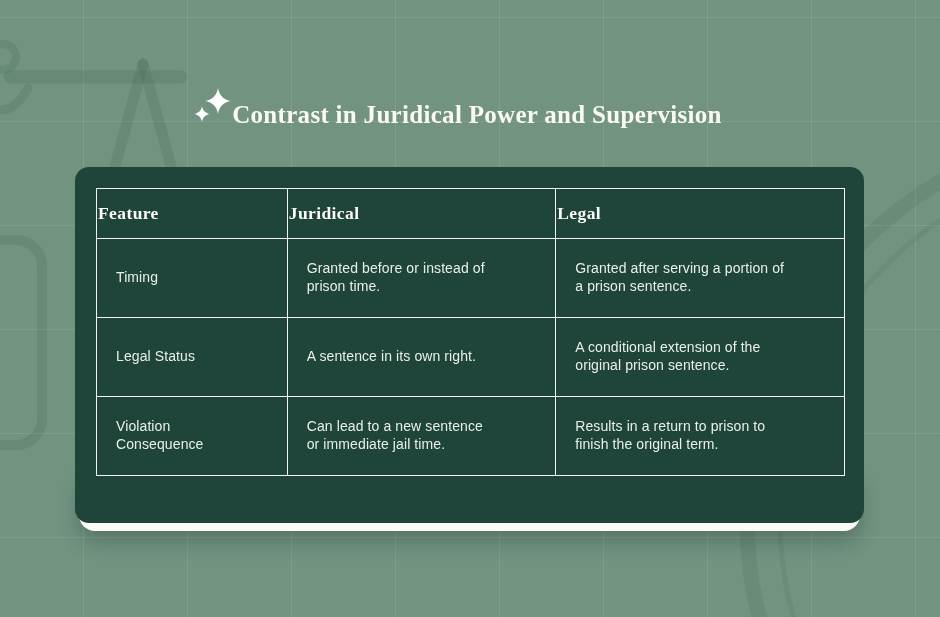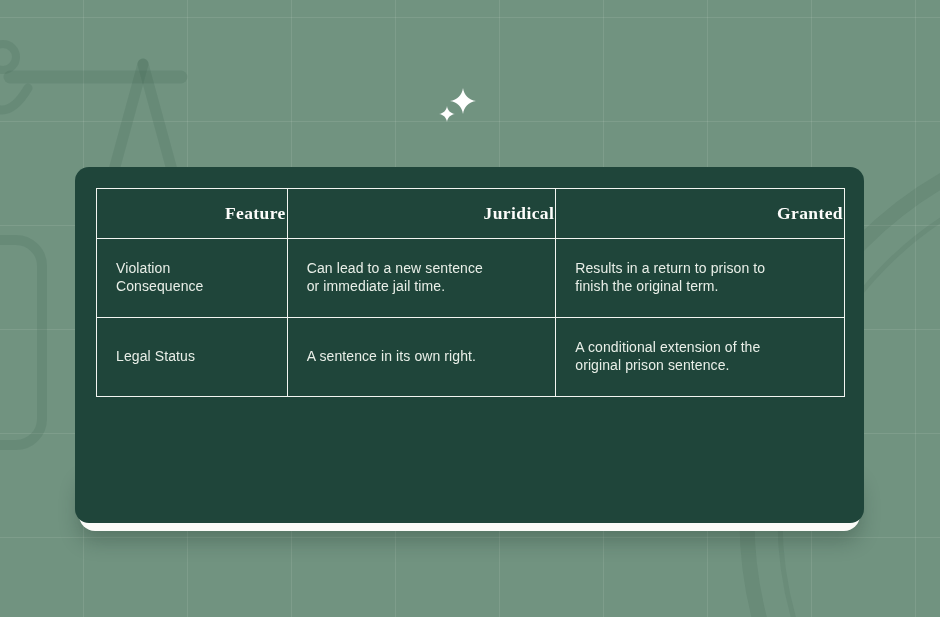--- a/index.html
+++ b/index.html
@@ -47,21 +47,21 @@
     border-collapse:collapse;table-layout:fixed;
   }
   .compare th,.compare td{
     border:1.6px solid #f2f5f1;
     vertical-align:middle;
   }
   .compare th{
     height:47px;
     font-family:"Liberation Serif", serif;
     font-weight:bold;font-size:17.5px;color:#fdfdfb;
-    letter-spacing:.4px;text-align:right;
+    letter-spacing:.4px;text-align:left;
   }
   .compare td{
     height:62px;
     padding:8px 26px 8px 19px;
     font-size:14px;line-height:1.27;letter-spacing:.1px;
     color:#e9efe8;text-align:left;white-space:pre-line;
   }
   .col-feature{width:25.5%;}
   .col-probation{width:35.9%;}
   .col-parole{width:38.6%;}
@@ -84,47 +84,55 @@
     <circle cx="1140" cy="520" r="393" stroke-width="15" stroke-opacity="0.15"></circle>
     <circle cx="1140" cy="520" r="360" stroke-width="5" stroke-opacity="0.13"></circle>
   </g>
 </svg>
 
 <div class="title-row">
   <svg class="sparkle" viewBox="0 0 38 36">
     <path fill="#ffffff" d="M24 1 C25.2 8.5 29.5 12.8 37 14 C29.5 15.2 25.2 19.5 24 27 C22.8 19.5 18.5 15.2 11 14 C18.5 12.8 22.8 8.5 24 1 Z"></path>
     <path fill="#ffffff" d="M8 19 C8.7 23.6 11.4 26.3 16 27 C11.4 27.7 8.7 30.4 8 35 C7.3 30.4 4.6 27.7 0 27 C4.6 26.3 7.3 23.6 8 19 Z"></path>
   </svg>
+  <div class="page-title">Contrast in Juridical Power and Supervision</div>
 </div>
 
 <div class="white-lip"></div>
 <div class="panel"></div>
 
 <table class="compare">
   <colgroup>
     <col class="col-feature">
       <col class="col-probation">
       <col class="col-parole">
   </colgroup>
   <thead>
     <tr>
       <th>Feature</th>
       <th>Juridical</th>
-      <th>Granted</th>
+      <th>Legal</th>
     </tr>
   </thead>
   <tbody>
+    <tr>
+      <td>Timing</td>
+      <td>Granted before or instead of
+prison time.</td>
+      <td>Granted after serving a portion of
+a prison sentence.</td>
+    </tr>
+    <tr>
+      <td>Legal Status</td>
+      <td>A sentence in its own right.</td>
+      <td>A conditional extension of the
+original prison sentence.</td>
+    </tr>
     <tr>
       <td>Violation
 Consequence</td>
       <td>Can lead to a new sentence
 or immediate jail time.</td>
       <td>Results in a return to prison to
 finish the original term.</td>
     </tr>
-    <tr>
-      <td>Legal Status</td>
-      <td>A sentence in its own right.</td>
-      <td>A conditional extension of the
-original prison sentence.</td>
-    </tr>
   </tbody>
 </table>
 
 </body></html>

